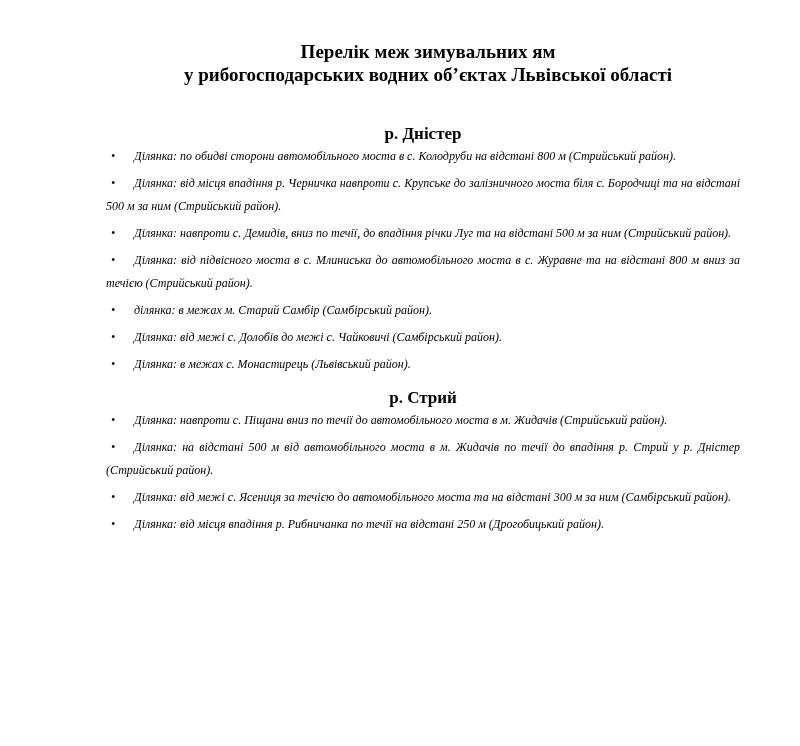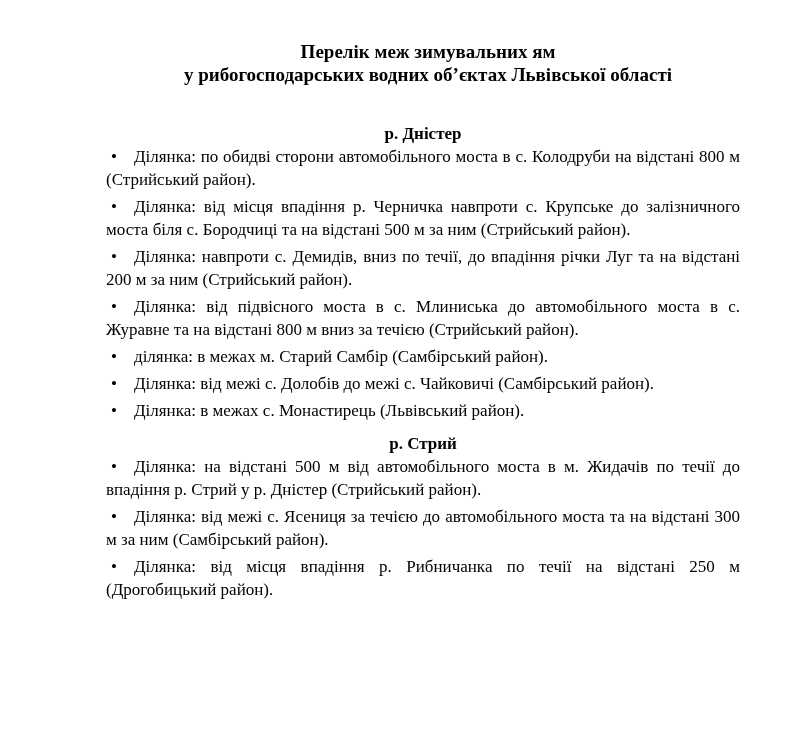--- a/index.html
+++ b/index.html
@@ -38,24 +38,25 @@
       margin: 0;
     }
     .sec1 { margin-top: 36px; }
     .sec2 { margin-top: 10px; }
     ul.items {
       list-style: none;
       margin: 0;
       padding: 0;
     }
     li.item {
-      font-size: 17px;
+      font-size: 12px;
       line-height: 23px;
       text-align: justify;
       margin: 0 0 4px 0;
+      font-style: italic;
     }
     .bullet {
       display: inline-block;
       width: 28px;
       padding-left: 5px;
       box-sizing: border-box;
     }
   </style>
 </head>
 <body>
@@ -64,29 +65,30 @@
   <h1 class="title">
     <span class="title-line">Перелік меж зимувальних ям</span>
     <span class="title-line">у рибогосподарських водних об’єктах Львівської області</span>
   </h1>
 
   <section>
     <h2 class="section-heading sec1">р. Дністер</h2>
     <ul class="items">
       <li class="item"><span class="bullet">•</span><span>Ділянка: по обидві сторони автомобільного моста в с. Колодруби на відстані 800 м (Стрийський район).</span></li>
       <li class="item"><span class="bullet">•</span><span>Ділянка: від місця впадіння р. Черничка навпроти с. Крупське до залізничного моста біля с. Бородчиці та на відстані 500 м за ним (Стрийський район).</span></li>
-      <li class="item"><span class="bullet">•</span><span>Ділянка: навпроти с. Демидів, вниз по течії, до впадіння річки Луг та на відстані 200 м за ним (Стрийський район).</span></li>
+      <li class="item"><span class="bullet">•</span><span>Ділянка: навпроти с. Демидів, вниз по течії, до впадіння річки Луг та на відстані 500 м за ним (Стрийський район).</span></li>
       <li class="item"><span class="bullet">•</span><span>Ділянка: від підвісного моста в с. Млиниська до автомобільного моста в с. Журавне та на відстані 800 м вниз за течією (Стрийський район).</span></li>
       <li class="item"><span class="bullet">•</span><span>ділянка: в межах м. Старий Самбір (Самбірський район).</span></li>
       <li class="item"><span class="bullet">•</span><span>Ділянка: від межі с. Долобів до межі с. Чайковичі (Самбірський район).</span></li>
       <li class="item"><span class="bullet">•</span><span>Ділянка: в межах с. Монастирець (Львівський район).</span></li>
     </ul>
   </section>
 
   <section>
     <h2 class="section-heading sec2">р. Стрий</h2>
     <ul class="items">
+      <li class="item"><span class="bullet">•</span><span>Ділянка: навпроти с. Піщани вниз по течії до автомобільного моста в м. Жидачів (Стрийський район).</span></li>
       <li class="item"><span class="bullet">•</span><span>Ділянка: на відстані 500 м від автомобільного моста в м. Жидачів по течії до впадіння р. Стрий у р. Дністер (Стрийський район).</span></li>
       <li class="item"><span class="bullet">•</span><span>Ділянка: від межі с. Ясениця за течією до автомобільного моста та на відстані 300 м за ним (Самбірський район).</span></li>
       <li class="item"><span class="bullet">•</span><span>Ділянка: від місця впадіння р. Рибничанка по течії на відстані 250 м (Дрогобицький район).</span></li>
     </ul>
   </section>
 </div>
 
 </body></html>

